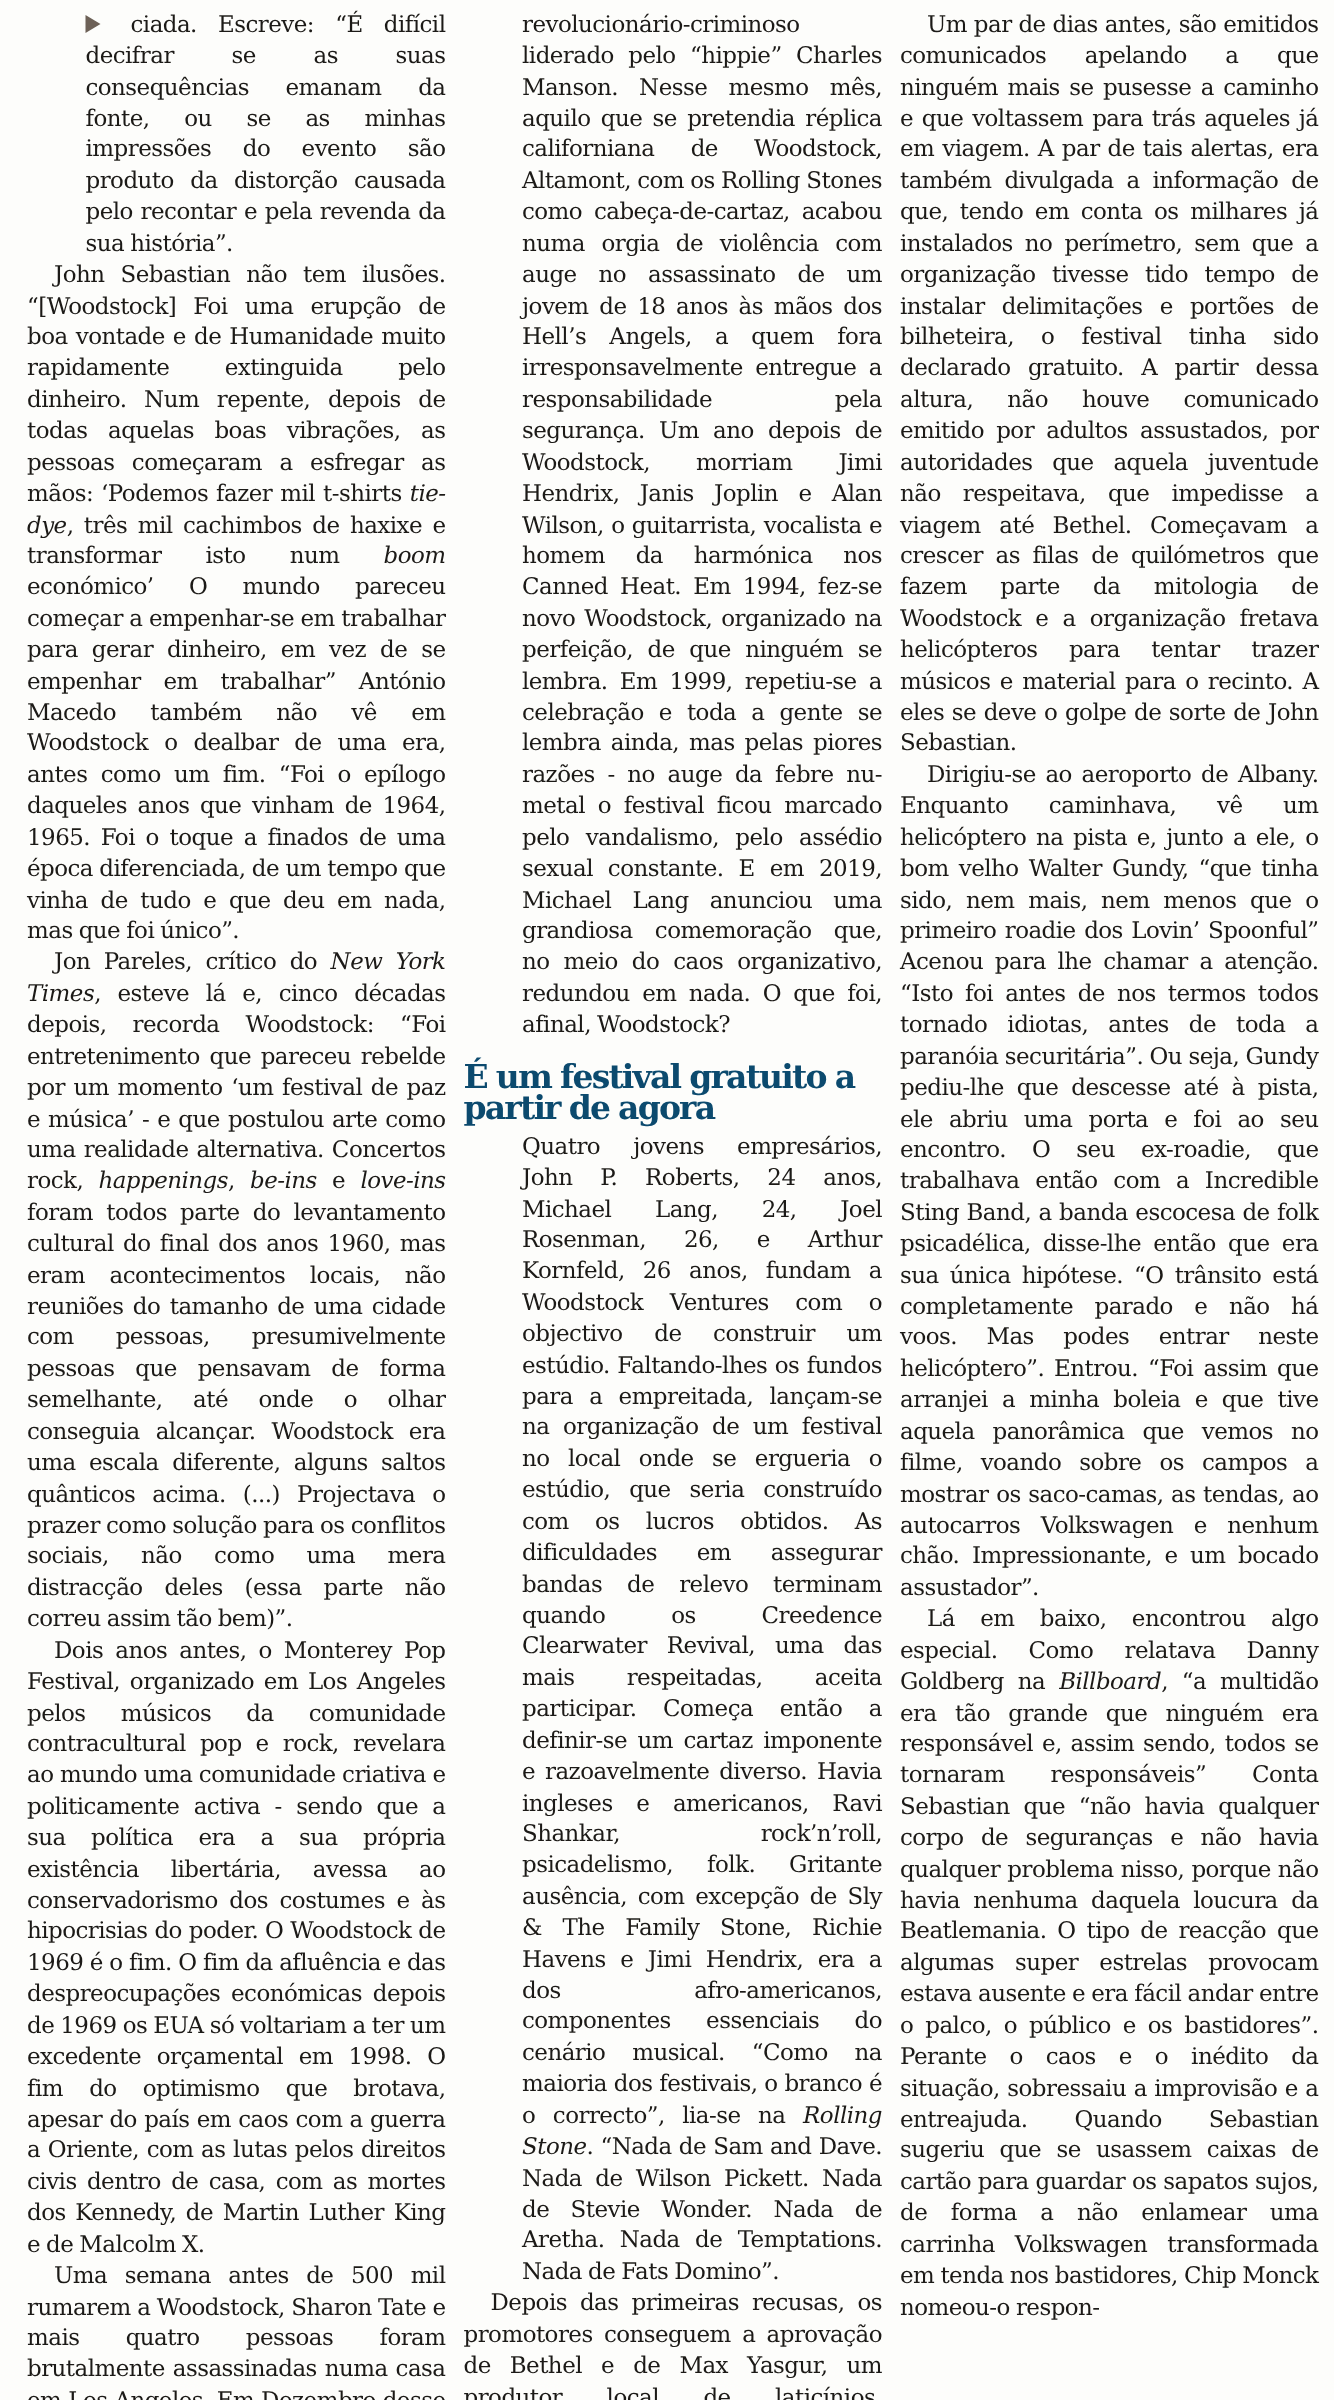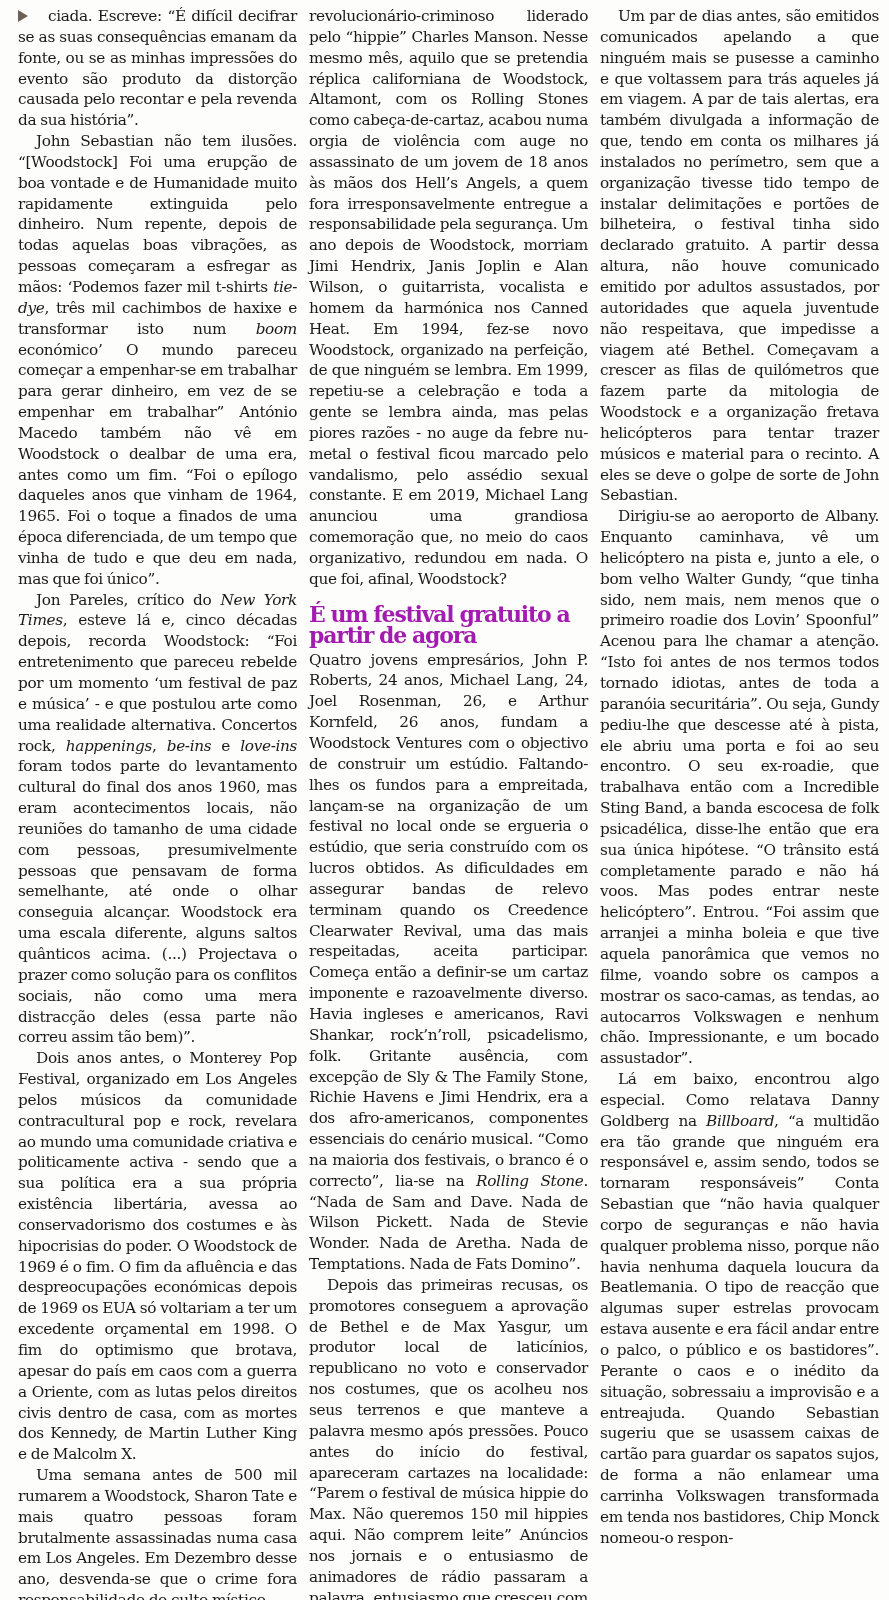--- a/index.html
+++ b/index.html
@@ -20,40 +20,40 @@
     flex: 1 1 0;
     min-width: 0;
     font-size: 15.3px;
     line-height: 20.85px;
     letter-spacing: -0.35px;
     word-spacing: -0.5px;
     text-align: justify;
     hyphens: manual;
   }
   .column p { margin: 0; text-indent: 18px; }
-  .column p.noindent { text-indent: 0; }
+  .column p.noindent { text-indent: 0; margin-left: 39px; }
   .arrow {
     display: inline-block;
     width: 0; height: 0;
     border-top: 6px solid transparent;
     border-bottom: 6px solid transparent;
     border-left: 10px solid #6d6157;
     margin-right: 20px;
     margin-left: 0;
     vertical-align: -1px;
   }
   .subhead {
     font-family: "DejaVu Serif", "Liberation Serif", serif;
     font-weight: bold;
     font-size: 22px;
     line-height: 21px;
     letter-spacing: -1.2px;
     margin: 14px 0 4px 0;
     text-align: left;
-    color: #a21caf;
+    color: #0c4a6e;
   }
   em { font-style: italic; }
 </style>
 </head>
 <body>
 
 <div class="page">
 
   <div class="column">
     <p class="noindent"><span class="arrow"></span><span>ciada. Escreve: “É difícil decifrar se as suas consequências emanam da fonte, ou se as minhas impressões do evento são produto da distorção causada pelo recontar e pela revenda da sua história”.</span></p>

